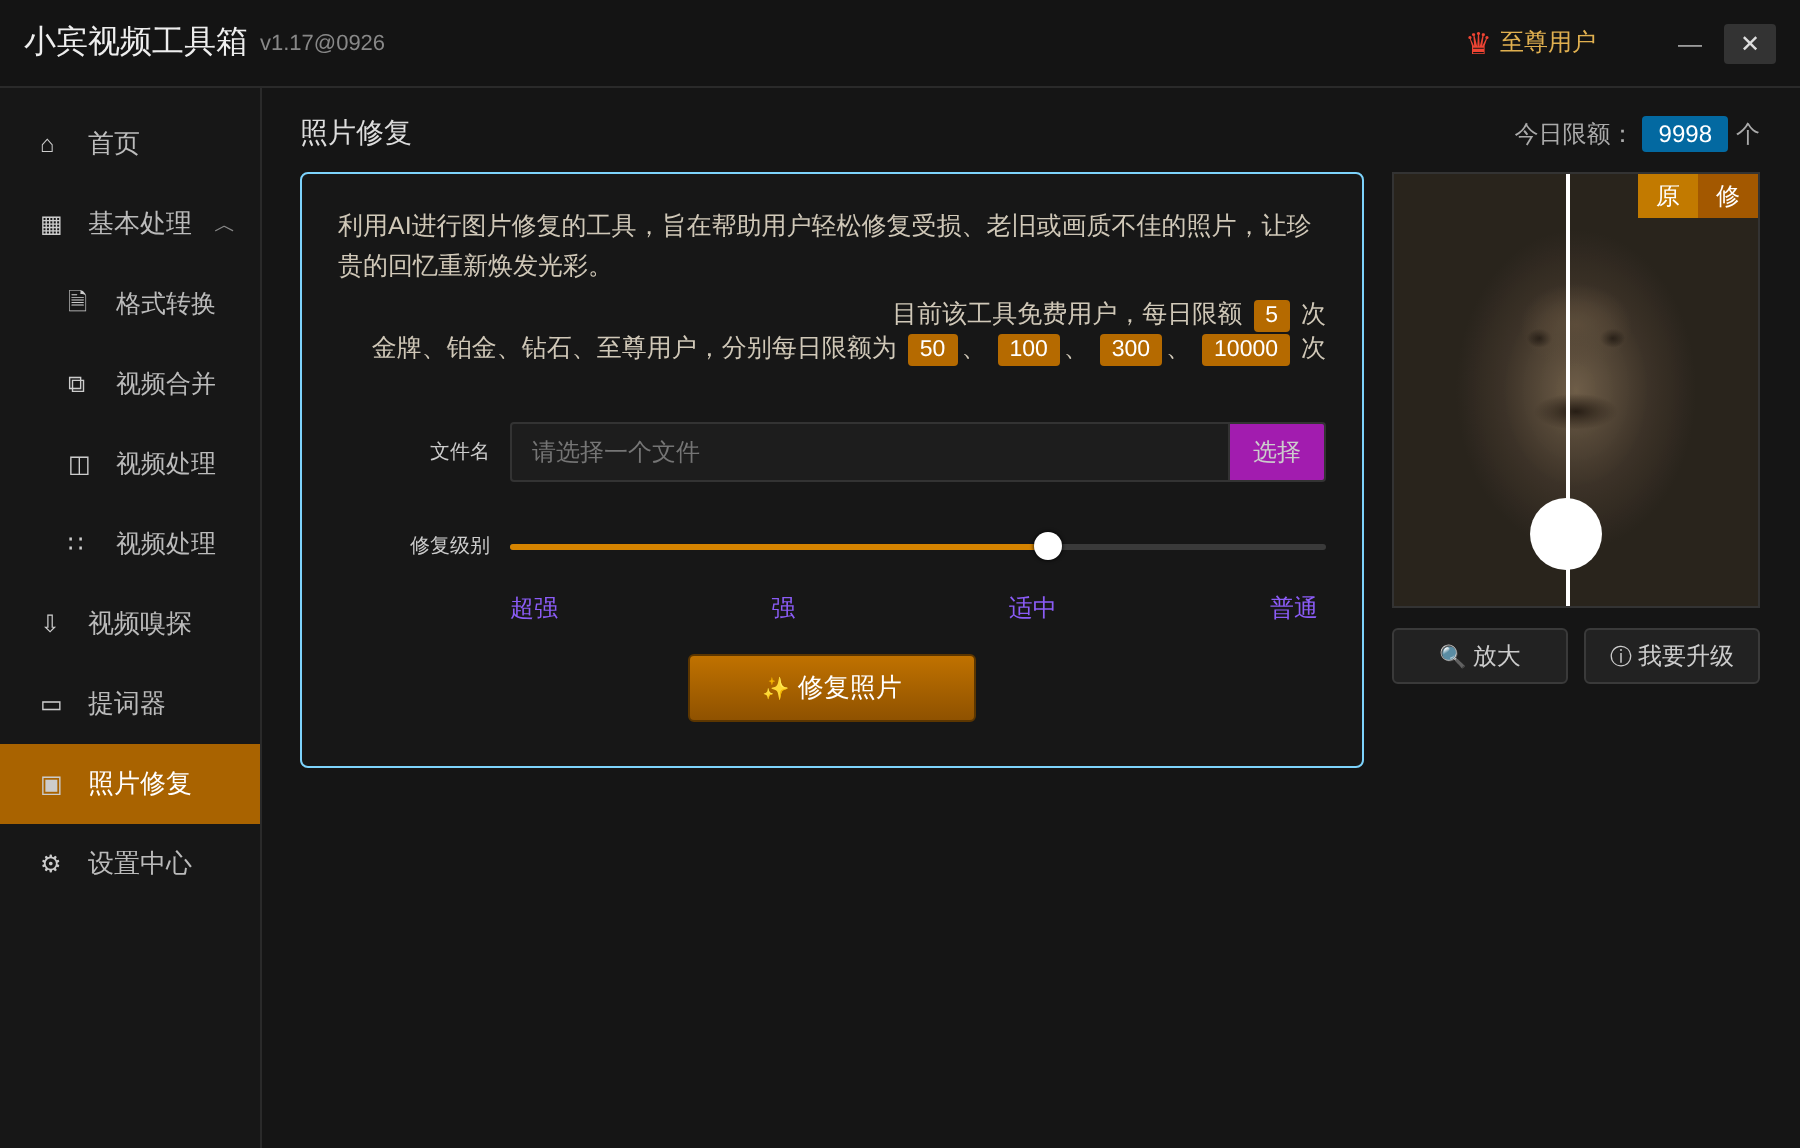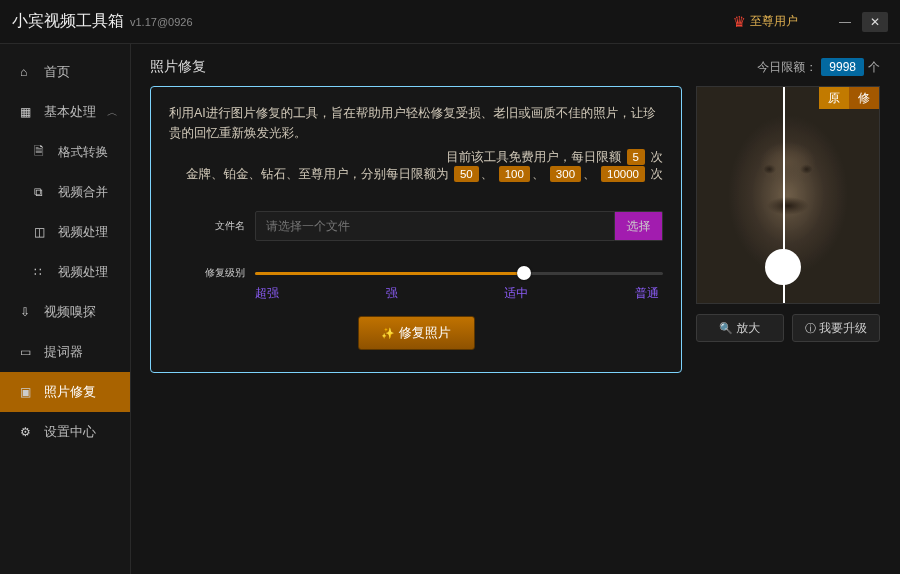--- a/index.html
+++ b/index.html
@@ -66,21 +66,21 @@
       color:#ccc; font-size:12px; cursor:pointer; border-radius:0 2px 2px 0; border-left:none;
     }
 
     .slider-wrap { flex:1; position:relative; height:20px; }
     .track { position:absolute; top:9px; left:0; right:0; height:3px; background:#3a3a3a; border-radius:2px; }
     .fill { position:absolute; top:9px; left:0; height:3px; background:#d68400; border-radius:2px; }
     .knob { position:absolute; top:3px; width:14px; height:14px; border-radius:50%; background:#fff; cursor:pointer; box-shadow:0 0 2px #000; }
     .ticks { display:flex; justify-content:space-between; color:#8b5cf6; font-size:12px; margin-top:2px; padding-right:4px; }
 
     .primary-btn {
-      display:block; margin: 8px auto 0; width:117px; height:34px;
+      display:block; margin: 8px auto 0; width:144px; height:34px;
       background:linear-gradient(#c07200,#8f5200); border:1px solid #5c3600;
       color:#fff; font-size:13px; border-radius:3px; cursor:pointer;
     }
     .wand { font-size:11px; margin-right:4px; }
 
     .preview-col { width: 184px; }
     .preview-box {
       width:184px; height:218px; position:relative; background:#2b2620;
       border:1px solid #333; overflow:hidden;
     }
@@ -203,21 +203,21 @@
         </div>
 
         <div class="form">
           <div class="row">
             <div class="lbl">文件名</div>
             <input class="file-input" placeholder="请选择一个文件" style="">
             <button class="pick-btn">选择</button>
           </div>
 
 
-          <div class="row" style="margin-bottom:0">
+          <div class="row" style="margin-bottom:11px">
             <div class="lbl">修复级别</div>
             <div class="slider-wrap">
               <div class="track"></div>
               <div class="fill" style="width:66%"></div>
               <div class="knob" style="left:calc(66% - 7px)"></div>
             </div>
           </div>
           <div class="row" style="margin-bottom:14px">
             <div class="lbl"></div>
             <div class="ticks" style="flex:1">

